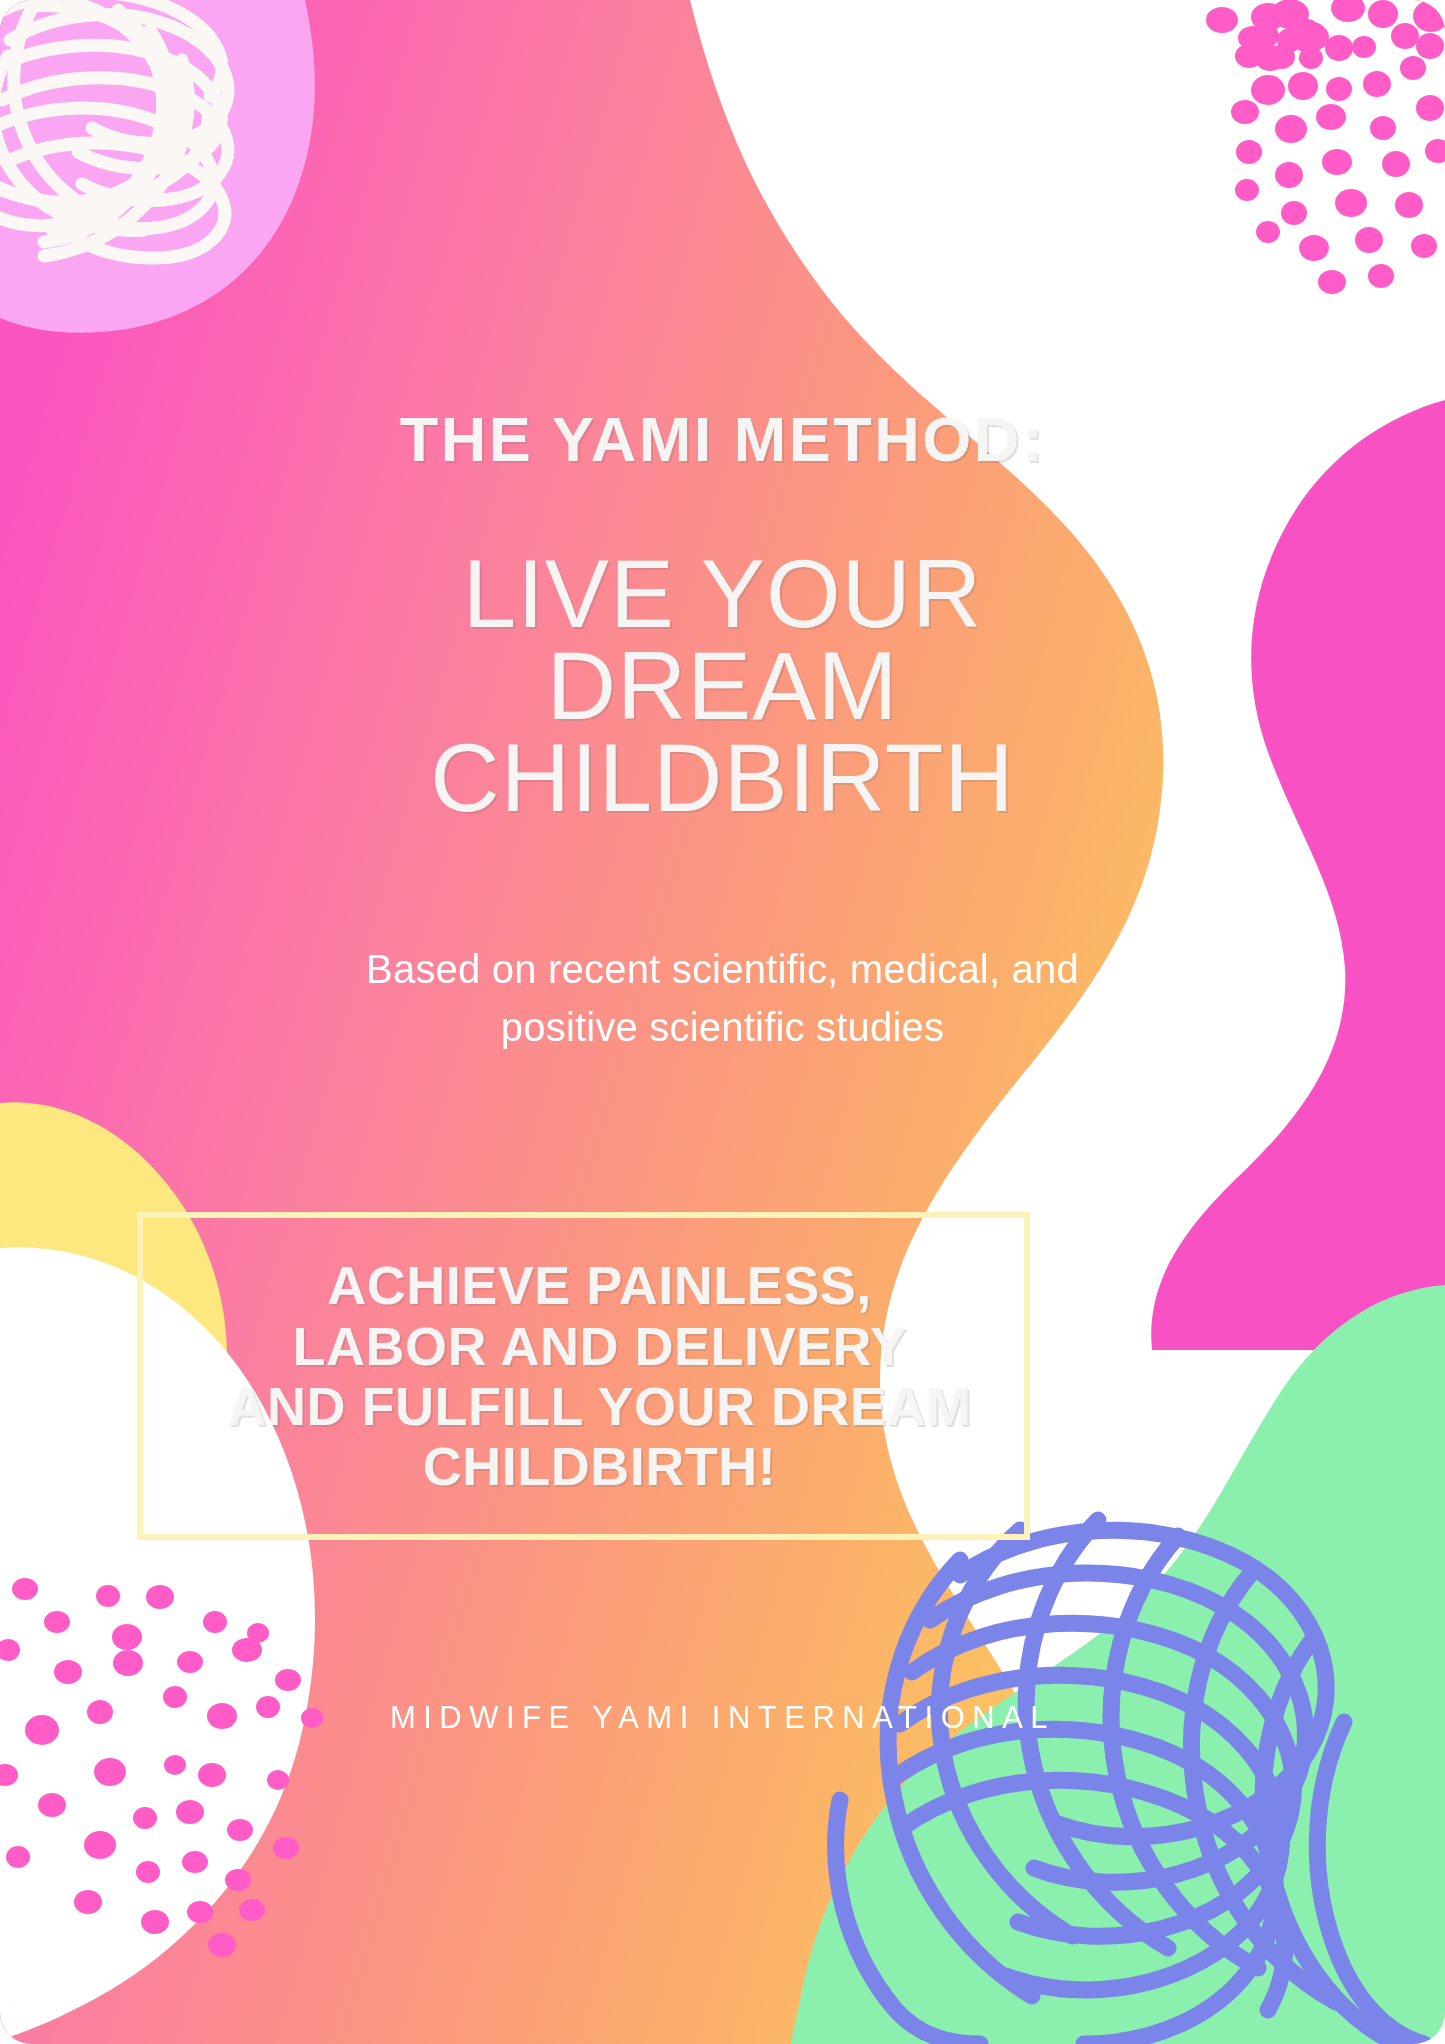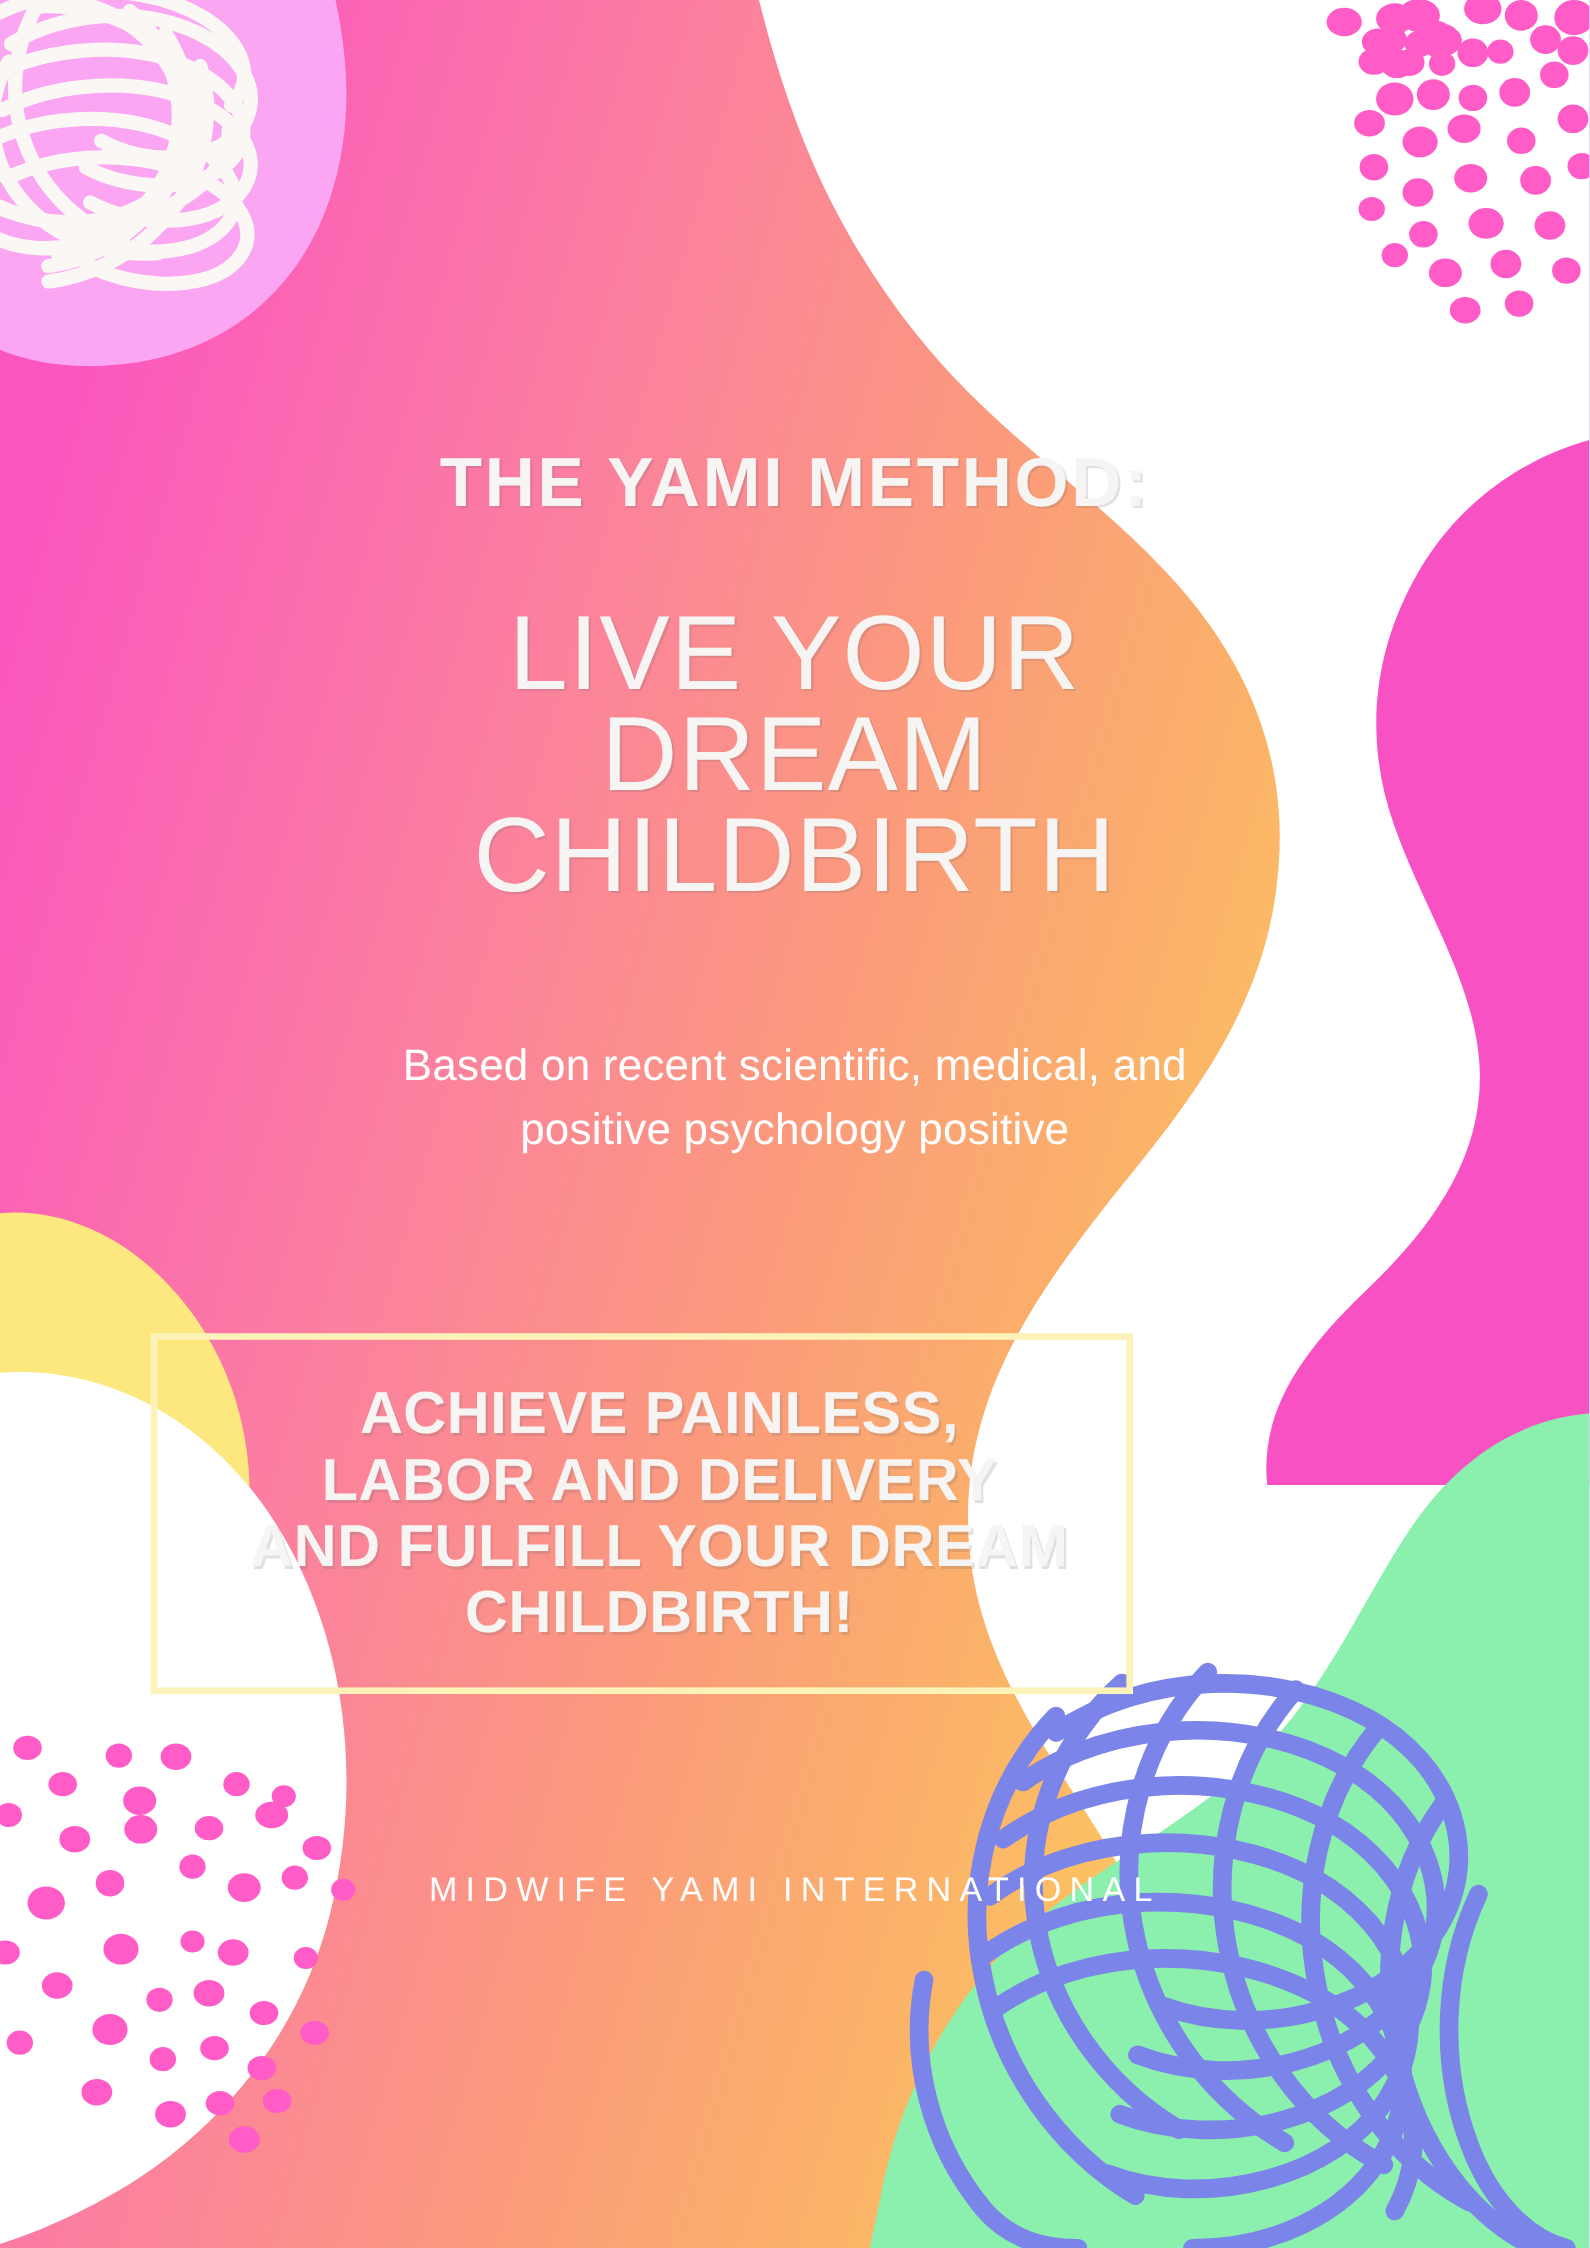--- a/index.html
+++ b/index.html
@@ -5,21 +5,22 @@
   html,body{margin:0;padding:0;background:#ffffff;}
   body{
     font-family:"Liberation Sans", sans-serif;
     -webkit-font-smoothing:antialiased;
   }
   #poster{
     position:relative;
     width:1445px;
     height:2044px;
     overflow:hidden;
-    background:#8b5cf6;
+    background:#a16207;
+    border-radius:32px;
   }
   
   .layer{position:absolute;inset:0;}
   .svgfull{position:absolute;left:0;top:0;width:1445px;height:2044px;display:block;}
 
   
   .content{
     position:absolute;
     left:0;top:0;
     width:1445px;height:2044px;
@@ -344,21 +345,21 @@
     <div class="eyebrow">THE YAMI METHOD:</div>
 
     <div class="headline">
       <span class="hl-line">LIVE YOUR</span>
       <span class="hl-line">DREAM</span>
       <span class="hl-line">CHILDBIRTH</span>
     </div>
 
     <div class="subtitle">
       <span class="sub-line">Based on recent scientific, medical, and</span>
-      <span class="sub-line">positive psychology positive</span>
+      <span class="sub-line">positive scientific studies</span>
     </div>
 
     <div class="callout">
       <div class="callout-text">
         <span class="co-line">ACHIEVE PAINLESS,</span>
         <span class="co-line">LABOR AND DELIVERY</span>
         <span class="co-line">AND FULFILL YOUR DREAM</span>
         <span class="co-line">CHILDBIRTH!</span>
       </div>
     </div>

